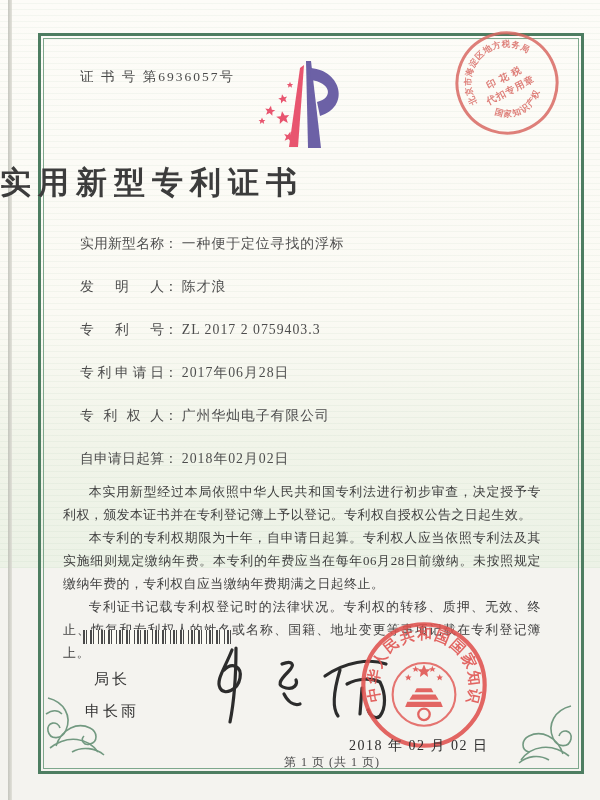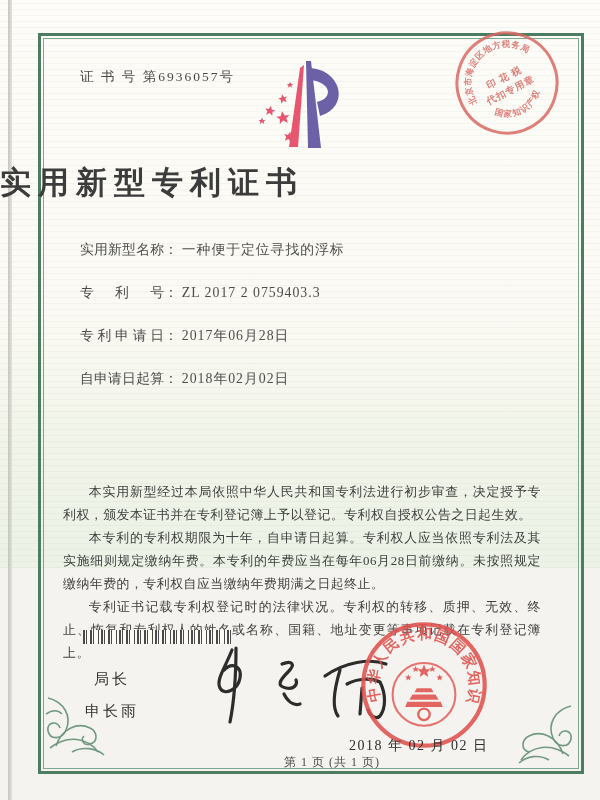--- a/index.html
+++ b/index.html
@@ -30,21 +30,21 @@
   }
   .cert-no{
     position:absolute;left:80px;top:68px;font-size:13.5px;color:#4a4a4a;letter-spacing:2px;
   }
   .logo{position:absolute;left:250px;top:55px;}
   .tax-stamp{position:absolute;left:452px;top:28px;transform:rotate(-27deg);opacity:.85;}
   .title{
     position:absolute;left:0;top:162px;width:600px;text-align:left;
     font-size:31px;font-weight:600;color:#3c3c3c;letter-spacing:7px;margin:0;
   }
-  .fields{position:absolute;left:80px;top:241px;width:450px;}
+  .fields{position:absolute;left:80px;top:235px;width:450px;}
   .field-row{height:20px;margin-bottom:23px;font-size:13.8px;color:#4d4d4d;white-space:nowrap;}
   .flabel{display:inline-block;width:84px;text-align:justify;text-align-last:justify;vertical-align:top;}
   .colon{display:inline-block;margin-right:4px;}
   .fvalue{letter-spacing:1px;}
   .body-text{
     position:absolute;left:63px;top:481px;width:478px;
     font-size:12.9px;line-height:23px;color:#3f3f3f;text-align:justify;
   }
   .body-text p{margin:0;text-indent:2em;letter-spacing:.5px;}
   .barcode{
@@ -105,24 +105,30 @@
     <text x="55" y="66" text-anchor="middle" font-size="9.5" fill="#d96a64" letter-spacing="1" font-weight="bold">代扣专用章</text>
   </svg>
 
   <h1 class="title">实用新型专利证书</h1>
 
   <div class="fields">
     <div class="field-row">
       <span class="flabel">实用新型名称</span><span class="colon">：</span><span class="fvalue">一种便于定位寻找的浮标</span>
     </div>
     <div class="field-row">
+      <span class="flabel">发明人</span><span class="colon">：</span><span class="fvalue">陈才浪</span>
+    </div>
+    <div class="field-row">
       <span class="flabel">专利号</span><span class="colon">：</span><span class="fvalue">ZL 2017 2 0759403.3</span>
     </div>
     <div class="field-row">
       <span class="flabel">专利申请日</span><span class="colon">：</span><span class="fvalue">2017年06月28日</span>
+    </div>
+    <div class="field-row">
+      <span class="flabel">专利权人</span><span class="colon">：</span><span class="fvalue">广州华灿电子有限公司</span>
     </div>
     <div class="field-row">
       <span class="flabel">自申请日起算</span><span class="colon">：</span><span class="fvalue">2018年02月02日</span>
     </div>
   </div>
 
   <div class="body-text">
     <p>本实用新型经过本局依照中华人民共和国专利法进行初步审查，决定授予专利权，颁发本证书并在专利登记簿上予以登记。专利权自授权公告之日起生效。</p>
     <p>本专利的专利权期限为十年，自申请日起算。专利权人应当依照专利法及其实施细则规定缴纳年费。本专利的年费应当在每年06月28日前缴纳。未按照规定缴纳年费的，专利权自应当缴纳年费期满之日起终止。</p>
     <p>专利证书记载专利权登记时的法律状况。专利权的转移、质押、无效、终止、恢复和专利权人的姓名或名称、国籍、地址变更等事项记载在专利登记簿上。</p>

